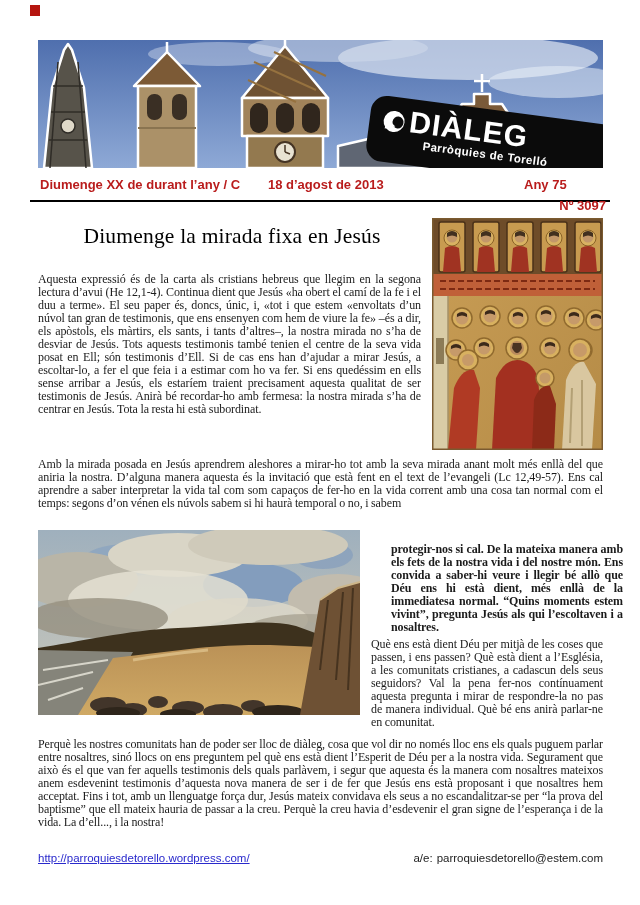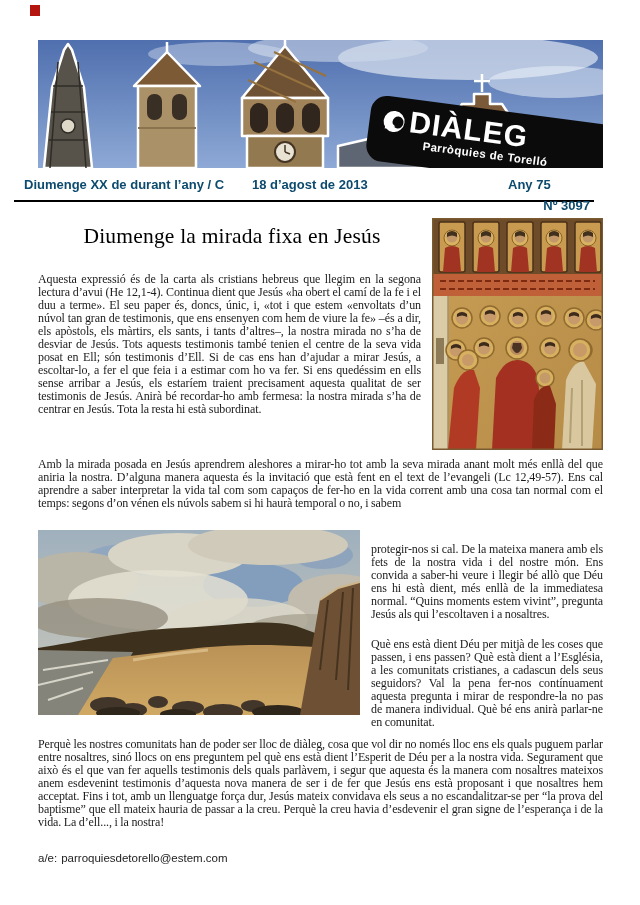--- a/index.html
+++ b/index.html
@@ -13,33 +13,33 @@
           border-radius:16px;transform:rotate(7.5deg);transform-origin:0 0;
           display:flex;align-items:flex-start;padding:8px 10px 10px 14px;box-sizing:border-box;}
   .bubble{width:21px;height:21px;background:#ffffff;border-radius:50%;position:relative;flex:0 0 auto;margin-top:6px;}
   .bubble::before{content:"";position:absolute;left:9px;top:5px;width:11px;height:12px;border-radius:50%;background:#0b0b0b;}
   .bubble::after{content:"";position:absolute;left:-3px;bottom:-4px;width:0;height:0;
           border:6px solid transparent;border-top:9px solid #ffffff;transform:rotate(38deg);}
   .logo-text{margin-left:5px;color:#fff;font-family:"Liberation Sans",sans-serif;line-height:1;}
   .logo-title{font-size:30px;font-weight:800;letter-spacing:1px;}
   .logo-subtitle{font-size:11.5px;font-weight:bold;letter-spacing:.4px;margin-top:2px;margin-left:16px;}
   
-  .infobar{position:absolute;left:14px;top:176px;width:580px;height:24px;
+  .infobar{position:absolute;left:30px;top:176px;width:580px;height:24px;
            border-bottom:2px solid #000;font-family:"Liberation Sans",sans-serif;
-           font-size:13px;font-weight:bold;color:#0c4a6e;}
+           font-size:13px;font-weight:bold;color:#b91c1c;}
   .infobar span{position:absolute;top:1px;white-space:nowrap;}
   .ib-liturgical{left:10px;} .ib-date{left:238px;} .ib-year{left:494px;} .ib-issue{right:4px;margin-top:21px;}
   
   .article-title{position:absolute;left:38px;top:224px;width:388px;text-align:center;
                  font-size:21.5px;color:#000;letter-spacing:.2px;}
   .para{position:absolute;text-align:justify;font-size:12px;line-height:13px;
         letter-spacing:-0.1px;word-spacing:-0.3px;}
   .p1{left:38px;top:261px;width:383px;}
   .p2{left:38px;top:446px;width:565px;}
-  .p2b{left:371px;top:531px;width:232px;}
+  .p2b{left:391px;top:531px;width:232px;font-weight:bold;}
   .p3{left:371px;top:626px;width:232px;}
   .p4{left:38px;top:726px;width:565px;}
   
   .img-saints{position:absolute;left:432px;top:218px;width:171px;height:232px;}
   .img-sea{position:absolute;left:38px;top:530px;width:322px;height:185px;}
   .img-saints svg,.img-sea svg{display:block;width:100%;height:100%;}
   
   .footer{position:absolute;left:38px;top:852px;width:565px;display:flex;
           justify-content:space-between;align-items:baseline;
           font-family:"Liberation Sans",sans-serif;font-size:11.5px;color:#1c1c1c;}
@@ -255,16 +255,17 @@
     </g>
     <path d="M282,70 L300,58 L322,52" stroke="#cdb68a" stroke-width="2" fill="none"></path>
   </svg>
 </div>
 
 <p class="para p2b">protegir-nos si cal. De la mateixa manera amb els fets de la nostra vida i del nostre món. Ens convida a saber-hi veure i llegir bé allò que Déu ens hi està dient, més enllà de la immediatesa normal. “Quins moments estem vivint”, pregunta Jesús als qui l’escoltaven i a nosaltres.</p>
 <p class="para p3">Què ens està dient Déu per mitjà de les coses que passen, i ens passen? Què està dient a l’Església, a les comunitats cristianes, a cadascun dels seus seguidors? Val la pena fer-nos contínuament aquesta pregunta i mirar de respondre-la no pas de manera individual. Què bé ens anirà parlar-ne en comunitat.</p>
 <p class="para p4">Perquè les nostres comunitats han de poder ser lloc de diàleg, cosa que vol dir no només lloc ens els quals puguem parlar entre nosaltres, sinó llocs on ens preguntem pel què ens està dient l’Esperit de Déu per a la nostra vida. Segurament que això és el que van fer aquells testimonis dels quals parlàvem, i segur que aquesta és la manera com nosaltres mateixos anem esdevenint testimonis d’aquesta nova manera de ser i de fer que Jesús ens està proposant i que nosaltres hem acceptat. Fins i tot, amb un llenguatge força dur, Jesús mateix convidava els seus a no escandalitzar-se per “la prova del baptisme” que ell mateix hauria de passar a la creu. Perquè la creu havia d’esdevenir el gran signe de l’esperança i de la vida. La d’ell..., i la nostra!</p>
 
 <div class="footer">
+  <a href="#" class="site-link" title="http://parroquiesdetorello.wordpress.com/">http://parroquiesdetorello.wordpress.com/</a>
   <span class="email-wrap">
     <span class="email-label">a/e:</span><span>parroquiesdetorello@estem.com</span>
   </span>
 </div>
 
 </body></html>

